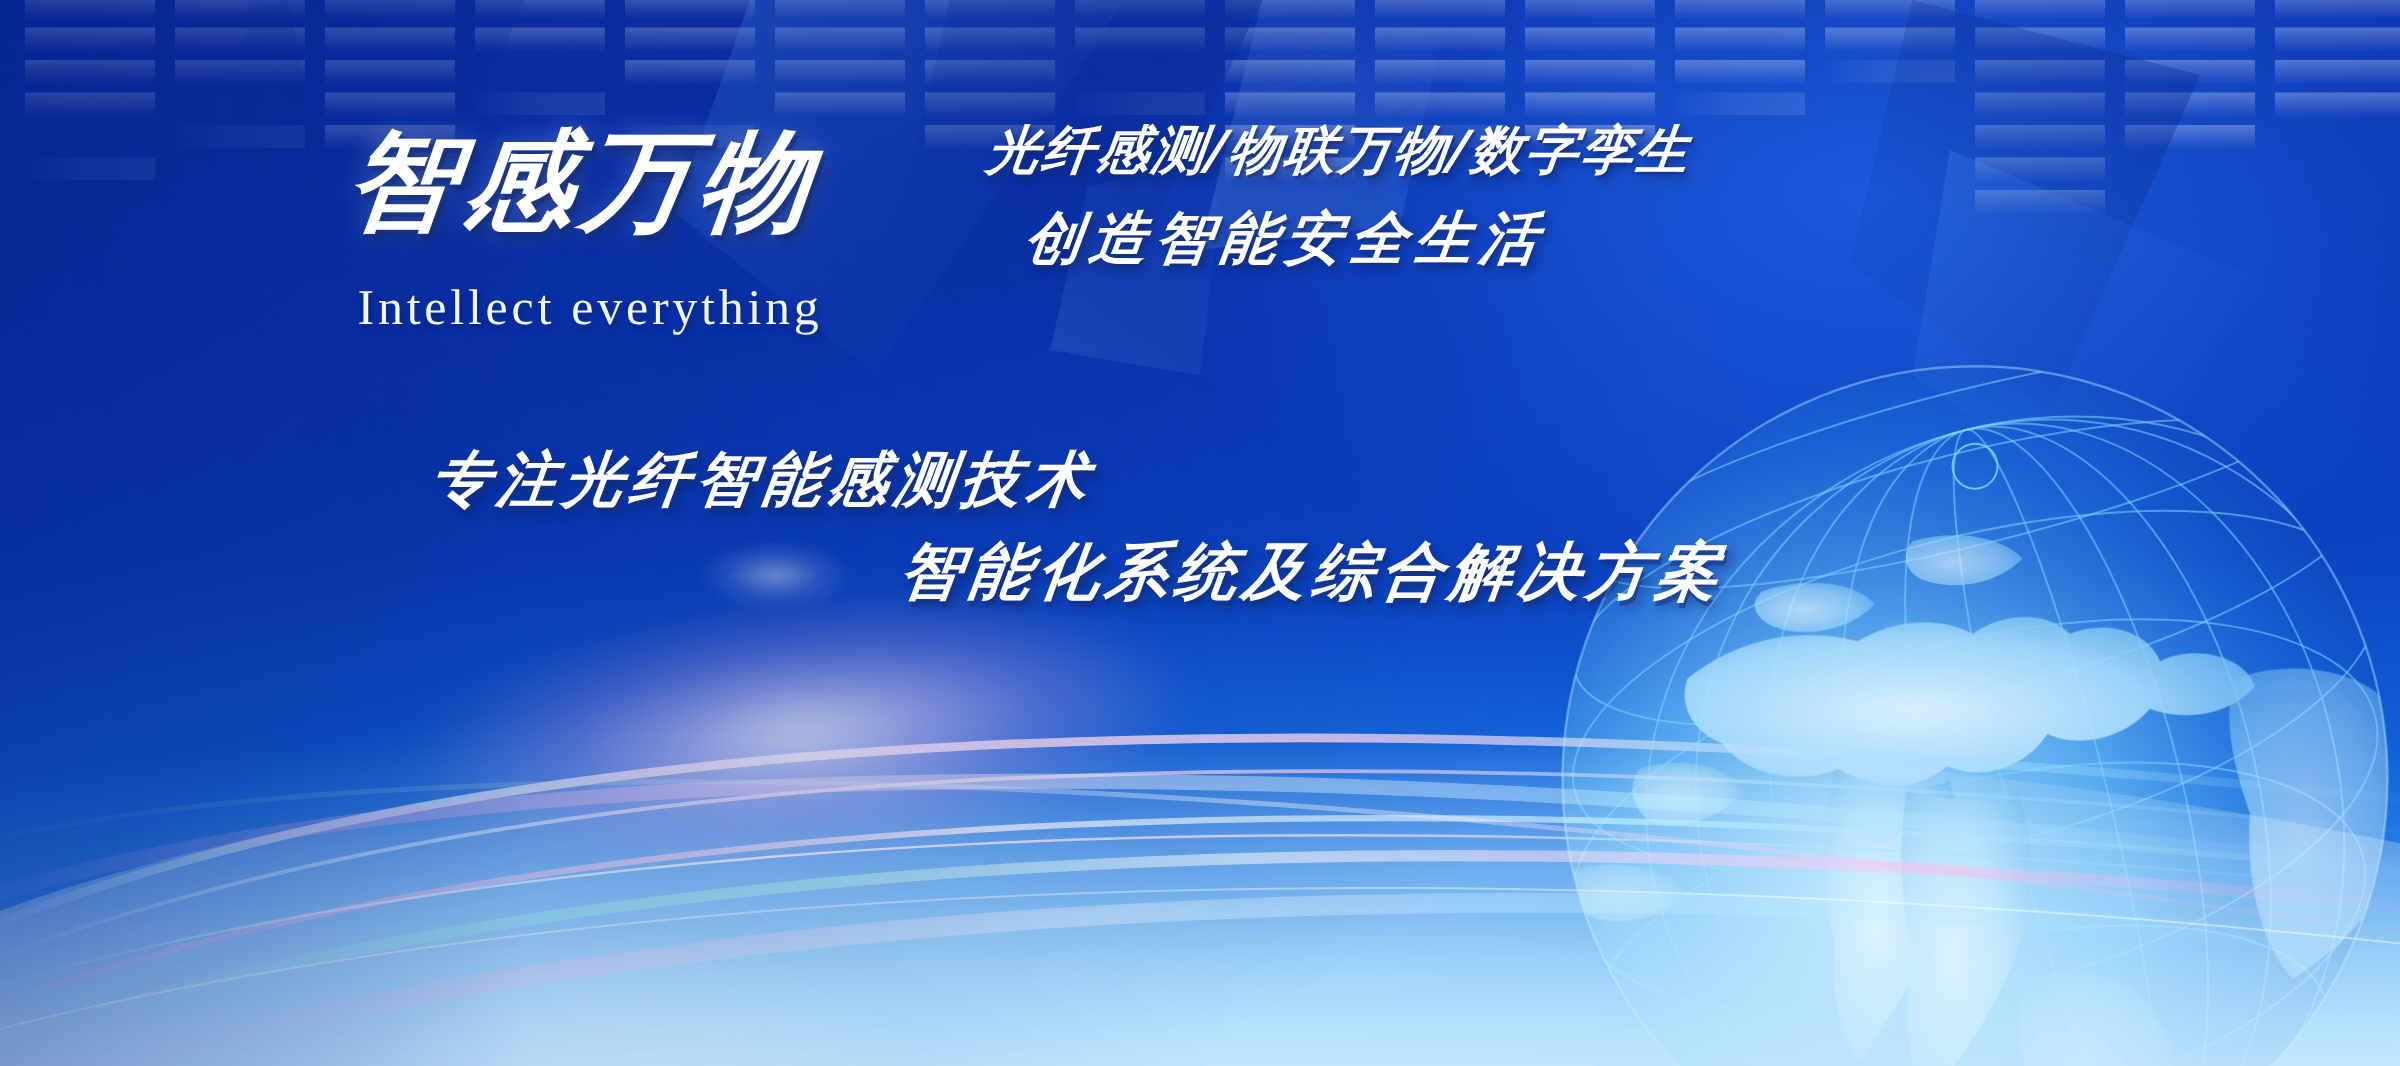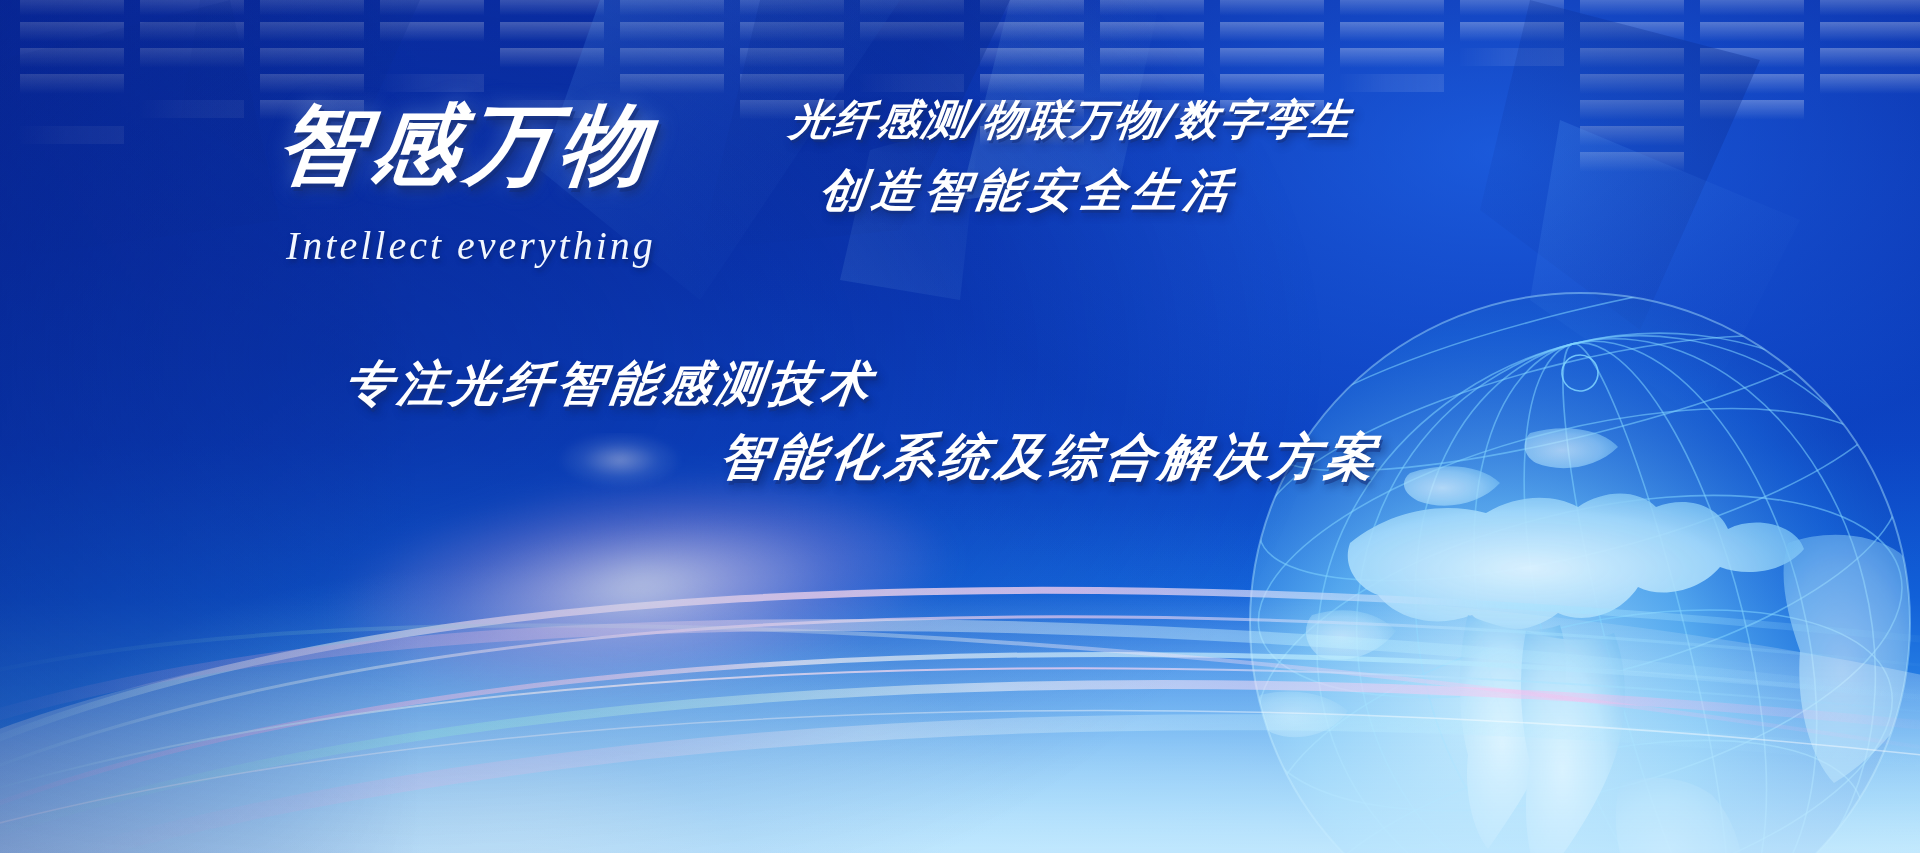--- a/index.html
+++ b/index.html
@@ -101,21 +101,20 @@
       3px 4px 0px rgba(20,45,120,0.55),
       5px 7px 10px rgba(8,25,80,0.45),
       0 0 22px rgba(190,220,255,0.35);
     transform: skewX(-6deg);
   }
   .brand-en {
     position: absolute;
     left: 286px;
     top: 222px;
     font-family: "Liberation Serif", "DejaVu Serif", serif;
-    font-style: italic;
     font-size: 40px;
     letter-spacing: 3px;
     color: #f2f7ff;
     white-space: nowrap;
     text-shadow: 2px 3px 5px rgba(10,30,95,0.65);
   }
 
   .slogan-a {
     position: absolute;
     left: 790px;

